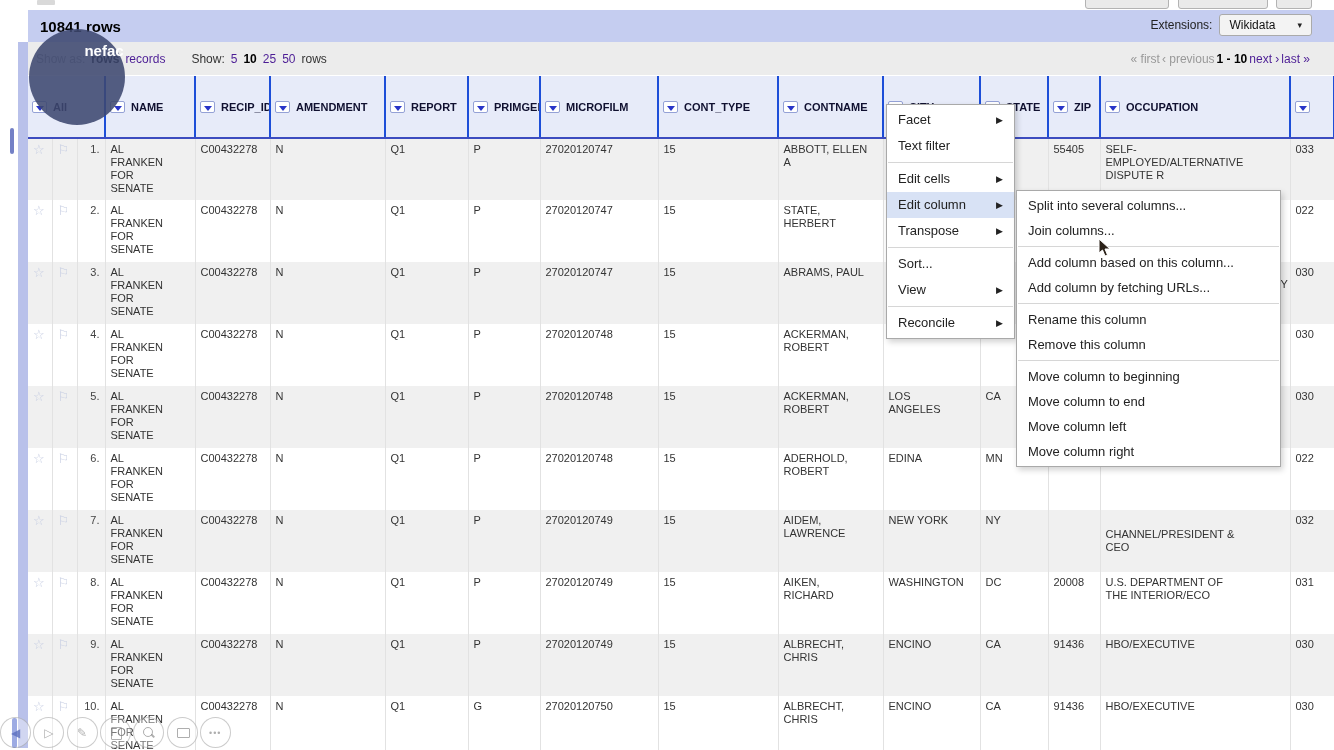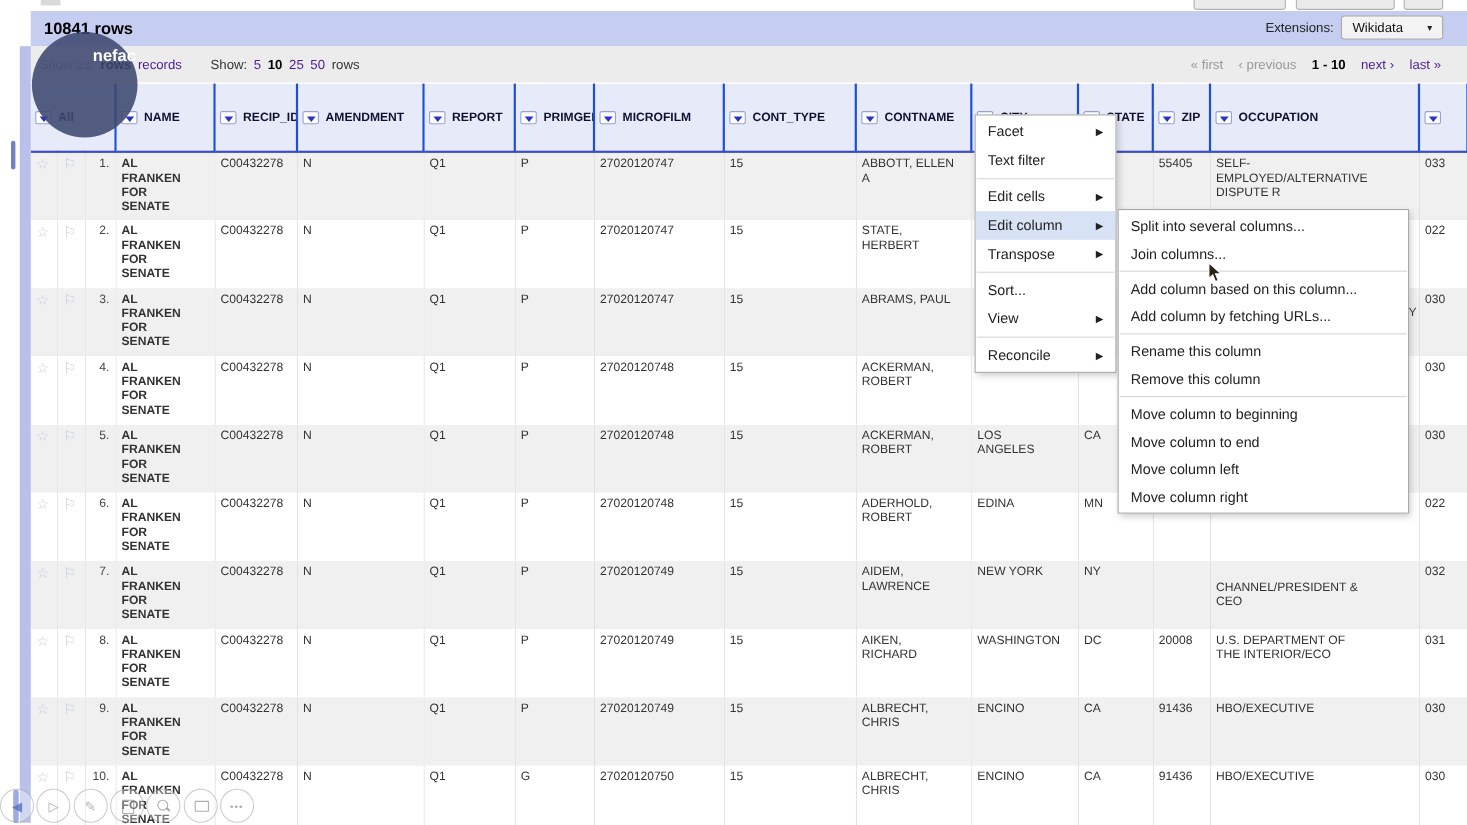--- a/index.html
+++ b/index.html
@@ -16,42 +16,42 @@
   .ext-btn { font-size:12px; color:#111; background:#f3f3f3; border:1px solid #aaa;
              border-radius:3px; padding:3px 9px; display:flex; align-items:center; gap:22px; }
   .ext-btn .caret { font-size:9px; color:#222; }
 
   .toolbar { position:absolute; left:28px; top:42px; width:1306px; height:33px;
              background:#ececec; display:flex; align-items:center; font-size:12px; color:#333; }
   .tb-left { display:flex; align-items:center; gap:6px; margin-left:8px; }
   .muted { color:#999; }
   .link { color:#4c1d95; cursor:pointer; }
   .sel { color:#000; font-weight:bold; }
-  .pager { position:absolute; right:24px; display:flex; gap:14px; font-size:12px; align-items:center; }
+  .pager { position:absolute; right:24px; display:flex; gap:2px; font-size:12px; align-items:center; }
 
   
   table.grid { position:absolute; left:28px; top:76px; border-collapse:collapse;
                table-layout:fixed; width:1306px; font-size:11px; color:#333; }
   .grid th { background:#e7ebf9; height:27px; border-bottom:2px solid #3c4cc0;
              border-right:2px solid #1d4ed8; text-align:left; vertical-align:middle;
              font-size:11px; color:#101030; padding:0 4px; white-space:nowrap; overflow:hidden; }
   .grid th .hwrap { display:flex; align-items:center; gap:6px; }
   .dd { display:inline-block; width:15px; height:12px; background:#fff; border:1px solid #94a1d6;
         border-radius:2px; position:relative; flex:0 0 auto; }
   .dd::after { content:""; position:absolute; left:3px; top:4px; width:0; height:0;
                border-left:4px solid transparent; border-right:4px solid transparent;
                border-top:5px solid #2834c8; }
   .grid td { vertical-align:top; padding:4px 5px; border-right:1px solid #e2e2e2;
              overflow:hidden; position:relative; line-height:13px; }
   .grid tr { height:62px; }
   .grid tbody tr:nth-child(odd) td { background:#f0f0f0; }
   .grid tbody tr:nth-child(even) td { background:#ffffff; }
   .cell-star, .cell-flag { color:#c6cde2; font-size:13px; padding-top:3px; }
   .cell-num { text-align:right; color:#444; padding-right:7px; }
-  .w58 { max-width:58px;font-weight:bold; } .w84 { max-width:84px; } .w62 { max-width:62px; } .w142 { max-width:142px; }
+  .w58 { max-width:58px; } .w84 { max-width:84px; } .w62 { max-width:62px; } .w142 { max-width:142px; }
   .frag-abs { position:absolute; left:180px; top:16px; }
   .pad-top { display:block; padding-top:14px; }
 
   
   .left-strip { position:absolute; left:18px; top:42px; width:10px; height:706px; background:#b9c1ea; }
   .scroll-thumb { position:absolute; left:10px; top:128px; width:4px; height:26px;
                   background:#7380c6; border-radius:2px; }
 
   
   .watermark { position:absolute; left:29px; top:29px; width:96px; height:96px; border-radius:50%;

